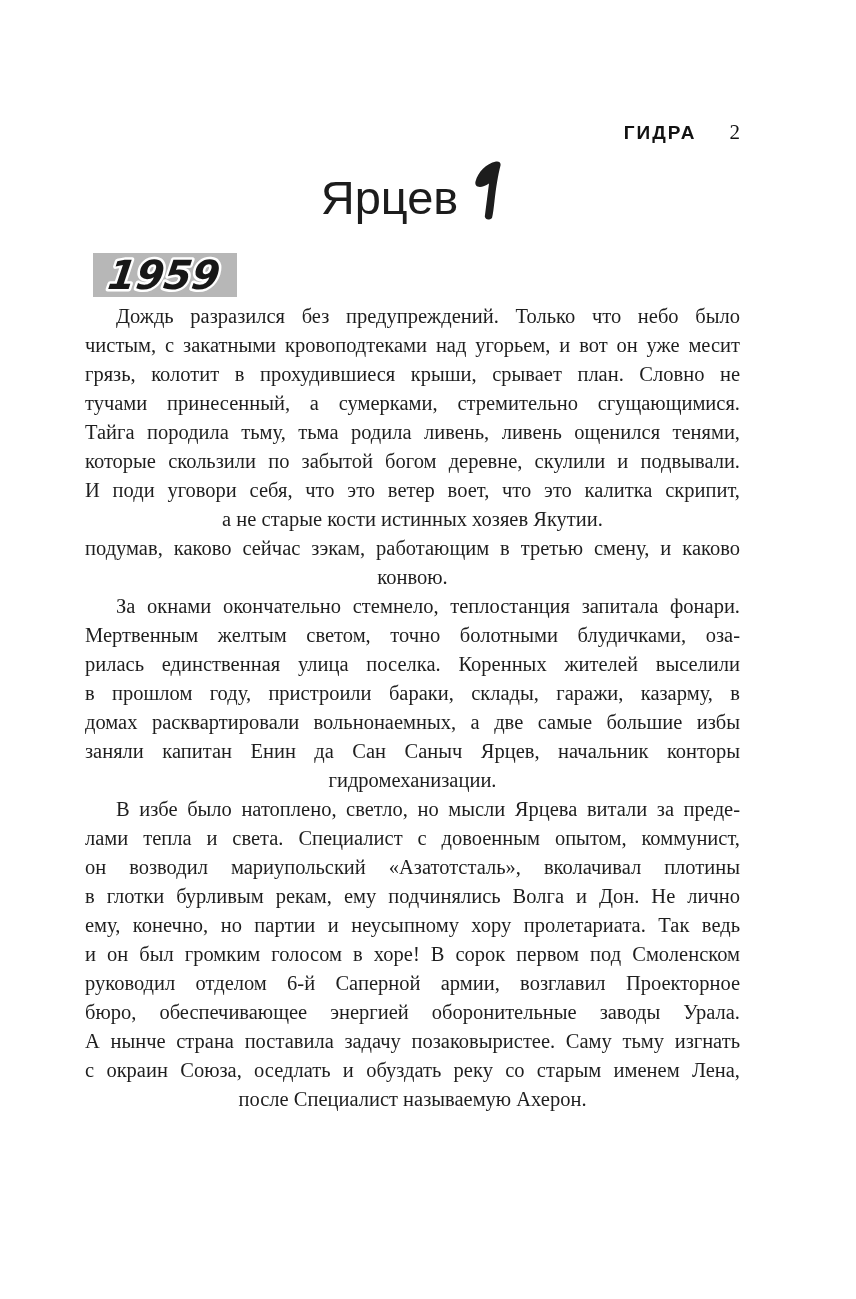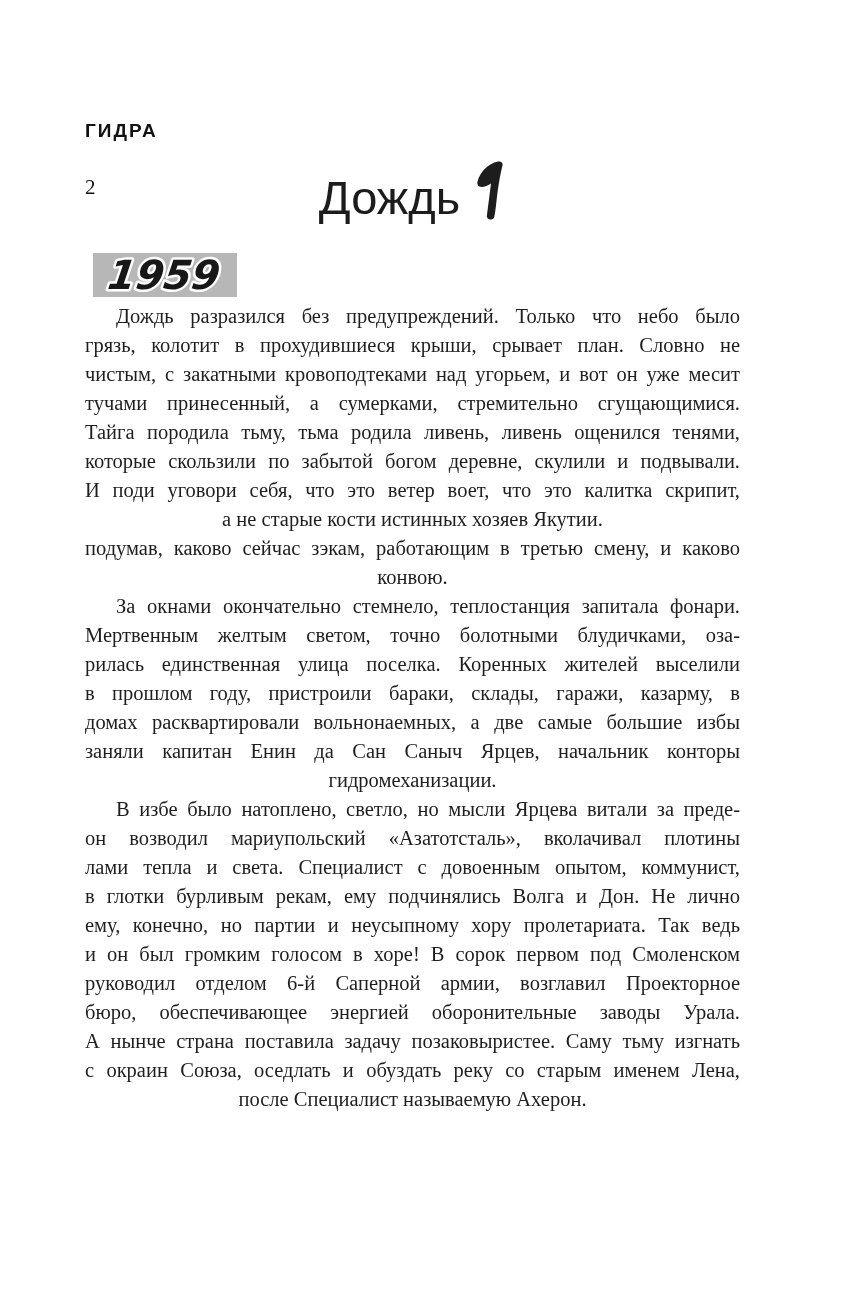--- a/index.html
+++ b/index.html
@@ -15,21 +15,20 @@
   
   .running-header {
     position: absolute;
     top: 120px;
     left: 85px;
     width: 655px;
     display: flex;
     justify-content: flex-end;
     align-items: baseline;
     gap: 33px;
-    flex-direction: column;
   }
   .running-title {
     font-family: "Liberation Sans", "DejaVu Sans", sans-serif;
     font-weight: 700;
     font-size: 19px;
     letter-spacing: 2px;
     color: #121212;
   }
   .page-number {
     font-family: "Liberation Serif", "DejaVu Serif", serif;
@@ -114,40 +113,40 @@
 <body>
 
 <div class="page">
 
   <div class="running-header">
     <span class="running-title">ГИДРА</span>
     <span class="page-number">2</span>
   </div>
 
   <div class="chapter-heading">
-    <span class="chapter-label">Дождь</span><span class="chapter-number-glyph">
+    <span class="chapter-label">Ярцев</span><span class="chapter-number-glyph">
       <svg width="32" height="60" viewBox="0 0 30 60" xmlns="http://www.w3.org/2000/svg">
         <path fill="#1d1d1d" d="M2.5 21.5 C5 12, 13 3.5, 23 1.5 C26 1, 28 2.5, 27.5 5.5 C25 15, 23 28, 21.5 41 C20.7 48, 20 54, 19 58 C16 60.5, 12.5 60, 11.8 56.5 C13 47, 14.5 35, 16 23.5 C11.5 26.5, 7.5 27.5, 4.5 26.5 C2.5 25.8, 2 23.8, 2.5 21.5 Z"></path>
       </svg>
     </span>
     <span class="visually-hidden">1</span>
   </div>
 
   <div class="year-banner">
     <div class="banner-bg" style="background: rgb(183, 183, 183);"></div>
     <svg class="year-svg" width="128" height="62" viewBox="0 0 128 62" xmlns="http://www.w3.org/2000/svg">
       <text x="68" y="48" text-anchor="middle" font-family="DejaVu Sans, sans-serif" font-weight="bold" font-style="italic" font-size="40" transform="skewX(-8)" stroke="#ffffff" stroke-width="5" stroke-linejoin="round" paint-order="stroke" fill="#171717">1959</text>
     </svg>
   </div>
 
   <div class="body-text">
       <div class="paragraph">
         <div class="tline first">Дождь разразился без предупреждений. Только что небо было</div>
+        <div class="tline">чистым, с закатными кровоподтеками над угорьем, и вот он уже месит</div>
         <div class="tline">грязь, колотит в прохудившиеся крыши, срывает план. Словно не</div>
-        <div class="tline">чистым, с закатными кровоподтеками над угорьем, и вот он уже месит</div>
         <div class="tline">тучами принесенный, а сумерками, стремительно сгущающимися.</div>
         <div class="tline">Тайга породила тьму, тьма родила ливень, ливень ощенился тенями,</div>
         <div class="tline">которые скользили по забытой богом деревне, скулили и подвывали.</div>
         <div class="tline">И поди уговори себя, что это ветер воет, что это калитка скрипит,</div>
         <div class="tline last">а не старые кости истинных хозяев Якутии.</div>
       </div>
       <div class="paragraph">
         <div class="tline">подумав, каково сейчас зэкам, работающим в третью смену, и каково</div>
         <div class="tline last">конвою.</div>
       </div>
@@ -155,22 +154,22 @@
         <div class="tline first">За окнами окончательно стемнело, теплостанция запитала фонари.</div>
         <div class="tline">Мертвенным желтым светом, точно болотными блудичками, оза-</div>
         <div class="tline">рилась единственная улица поселка. Коренных жителей выселили</div>
         <div class="tline">в прошлом году, пристроили бараки, склады, гаражи, казарму, в</div>
         <div class="tline">домах расквартировали вольнонаемных, а две самые большие избы</div>
         <div class="tline">заняли капитан Енин да Сан Саныч Ярцев, начальник конторы</div>
         <div class="tline last">гидромеханизации.</div>
       </div>
       <div class="paragraph">
         <div class="tline first">В избе было натоплено, светло, но мысли Ярцева витали за преде-</div>
+        <div class="tline">лами тепла и света. Специалист с довоенным опытом, коммунист,</div>
         <div class="tline">он возводил мариупольский «Азатотсталь», вколачивал плотины</div>
-        <div class="tline">лами тепла и света. Специалист с довоенным опытом, коммунист,</div>
         <div class="tline">в глотки бурливым рекам, ему подчинялись Волга и Дон. Не лично</div>
         <div class="tline">ему, конечно, но партии и неусыпному хору пролетариата. Так ведь</div>
         <div class="tline">и он был громким голосом в хоре! В сорок первом под Смоленском</div>
         <div class="tline">руководил отделом 6-й Саперной армии, возглавил Проекторное</div>
         <div class="tline">бюро, обеспечивающее энергией оборонительные заводы Урала.</div>
         <div class="tline">А нынче страна поставила задачу позаковыристее. Саму тьму изгнать</div>
         <div class="tline">с окраин Союза, оседлать и обуздать реку со старым именем Лена,</div>
         <div class="tline last">после Специалист называемую Ахерон.</div>
       </div>
     </div>

